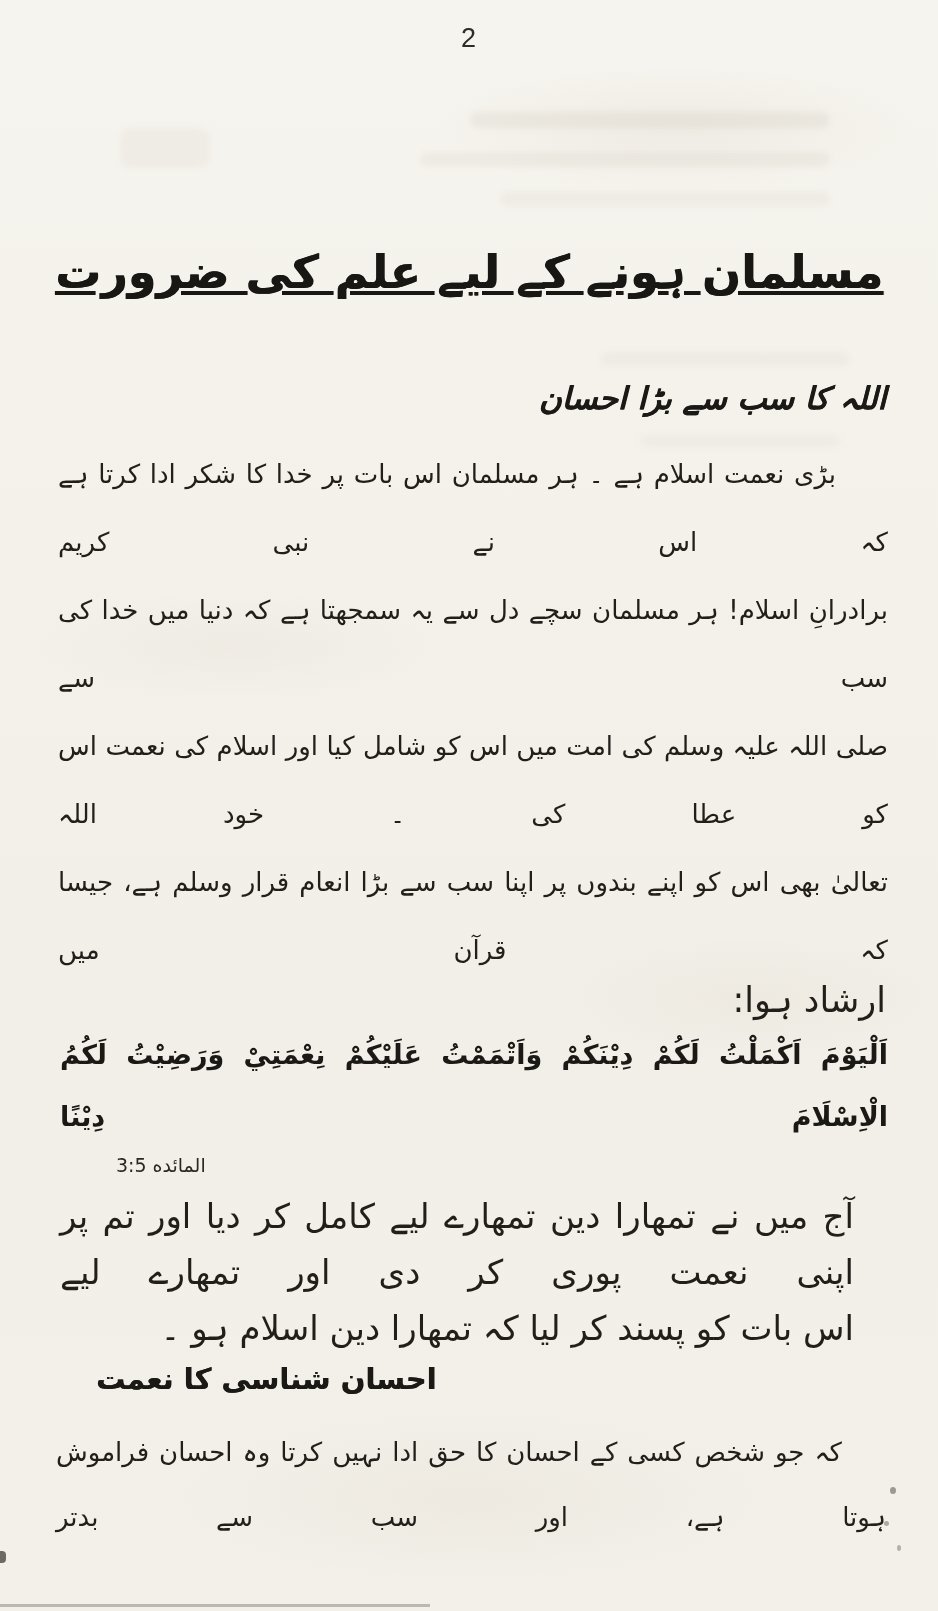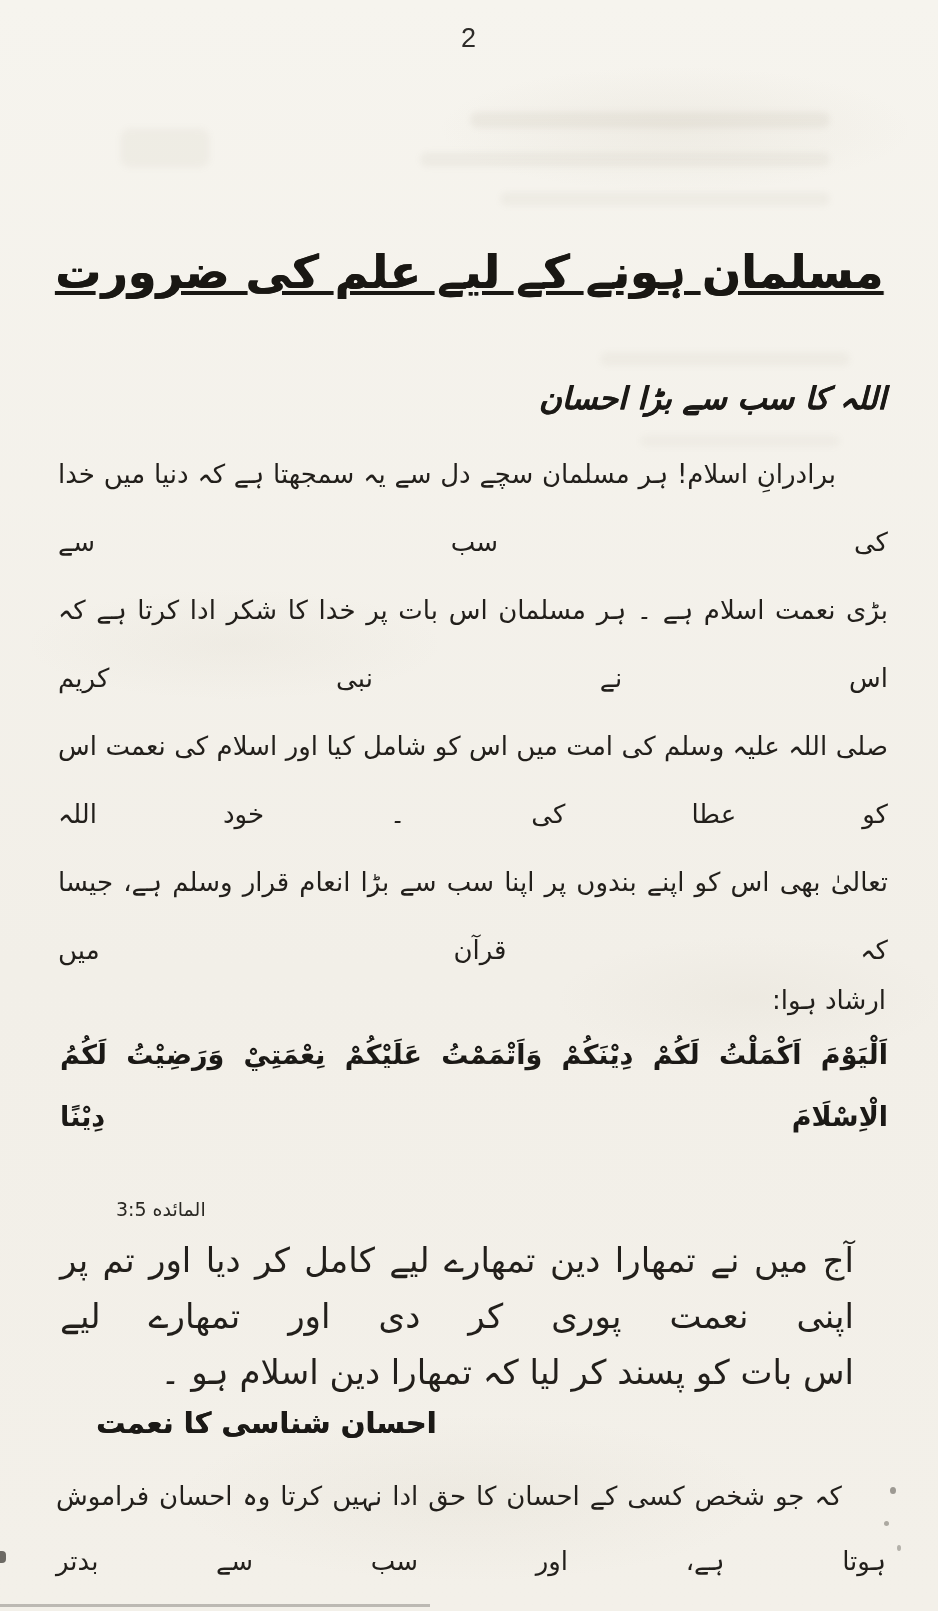--- a/index.html
+++ b/index.html
@@ -47,32 +47,32 @@
     font-size:31px; font-weight:bold; line-height:52px;
     color:#1b1916; text-shadow:0.4px 0 0 currentColor;font-style:italic;
   }
   .para { margin:0 50px 0 58px; font-size:26px; }
   .para .line { line-height:68px; text-align:justify; text-align-last:justify; }
   .para1 { margin-top:16px; }
   .para1 .line:first-child { text-indent:52px; }
   .irshad {
     margin-top:-6px;
     text-align:right; padding-right:52px;
-    font-size:26px; line-height:44px;
+    font-size:35px; line-height:44px;
   }
   .verse {
     margin:2px 50px 0 60px;
     font-size:27px; font-weight:bold; line-height:62px;
     text-align:justify; text-align-last:justify;
     color:#1b1916;
   }
   .ref {
     padding-left:116px;
     text-align:left;
-    font-size:19px; line-height:34px; color:#2a2823;margin-top:44px;
+    font-size:19px; line-height:34px; color:#2a2823;
   }
   .translation { margin:6px 84px 0 60px; font-size:34px; }
   .translation .t1 { line-height:56px; text-align:justify; text-align-last:justify; }
   .translation .t2 { line-height:56px; }
   .h2 {
     margin-top:0;
     text-align:left; padding-left:96px;
     font-size:29px; font-weight:bold; line-height:46px;
     color:#1b1916; text-shadow:0.4px 0 0 currentColor;
   }
@@ -99,22 +99,22 @@
   <div class="ghost g5"></div>
   <div class="ghost g6"></div>
 
   <div class="pageno">2</div>
 
   <div class="title">مسلمان ہونے کے لیے علم کی ضرورت</div>
 
   <div class="h1">اللہ کا سب سے بڑا احسان</div>
 
   <div class="para para1">
+      <div class="line">بڑی نعمت اسلام ہے ۔ ہر مسلمان اس بات پر خدا کا شکر ادا کرتا ہے کہ اس نے نبی کریم</div>
       <div class="line">برادرانِ اسلام! ہر مسلمان سچے دل سے یہ سمجھتا ہے کہ دنیا میں خدا کی سب سے</div>
-      <div class="line">بڑی نعمت اسلام ہے ۔ ہر مسلمان اس بات پر خدا کا شکر ادا کرتا ہے کہ اس نے نبی کریم</div>
       <div class="line">صلی اللہ علیہ وسلم کی امت میں اس کو شامل کیا اور اسلام کی نعمت اس کو عطا کی ۔ خود اللہ</div>
       <div class="line">تعالیٰ بھی اس کو اپنے بندوں پر اپنا سب سے بڑا انعام قرار وسلم ہے، جیسا کہ قرآن میں</div>
     </div>
 
   <div class="irshad">ارشاد ہوا:</div>
 
   <div class="verse" lang="ar">اَلْيَوْمَ اَكْمَلْتُ لَكُمْ دِيْنَكُمْ وَاَتْمَمْتُ عَلَيْكُمْ نِعْمَتِيْ وَرَضِيْتُ لَكُمُ الْاِسْلَامَ دِيْنًا</div>
 
   <div class="ref">المائده 3:5</div>
 

